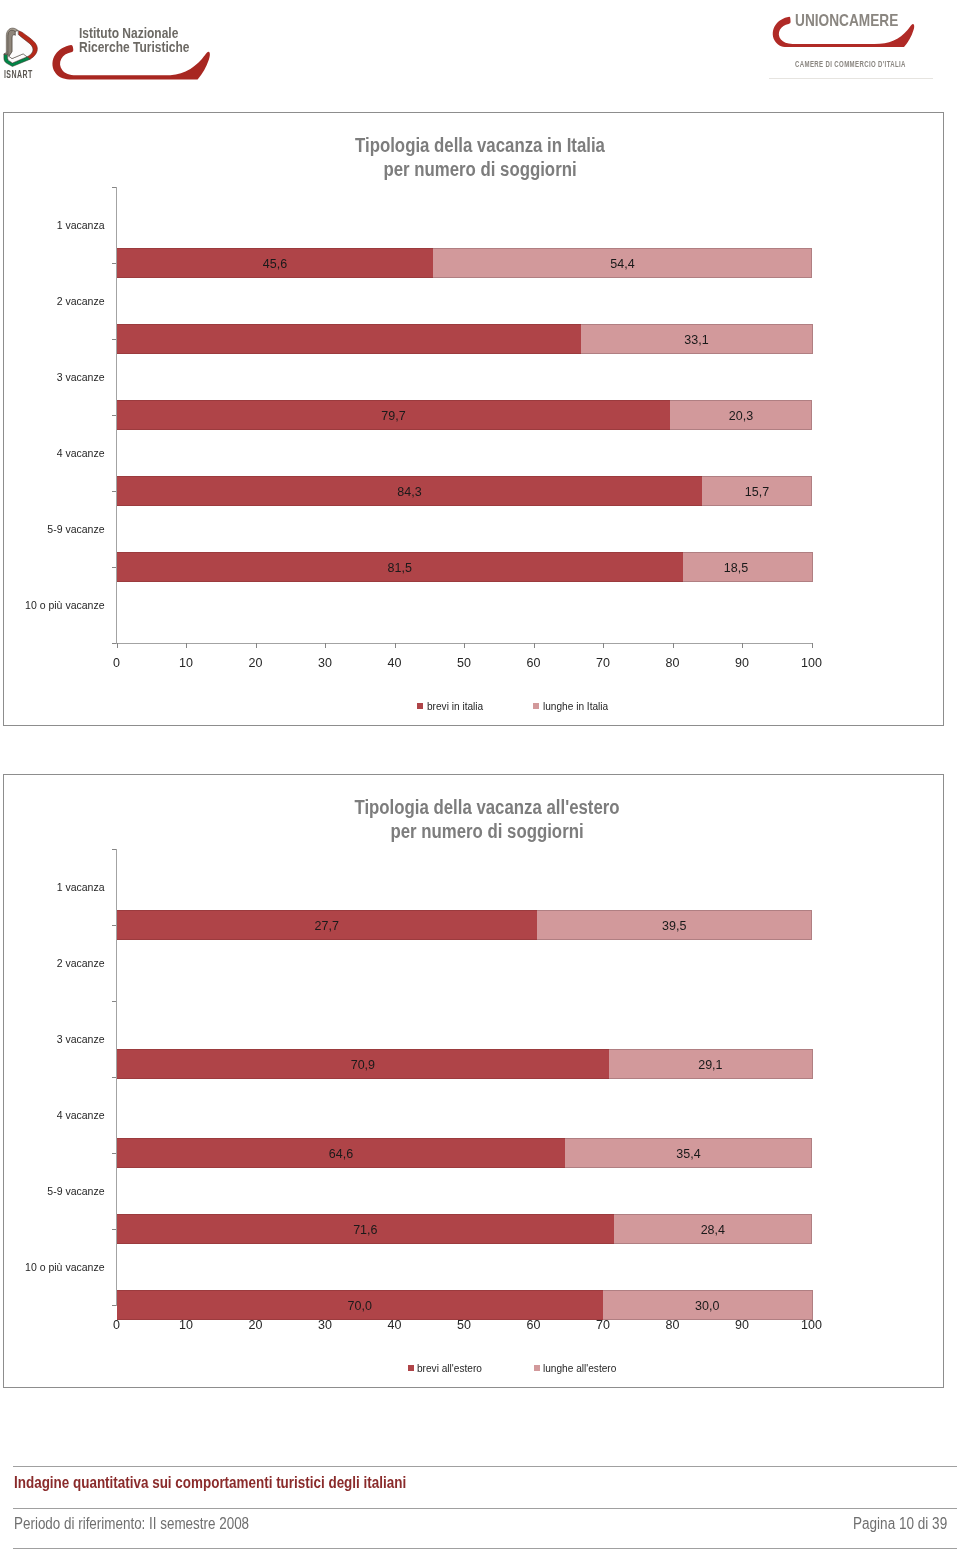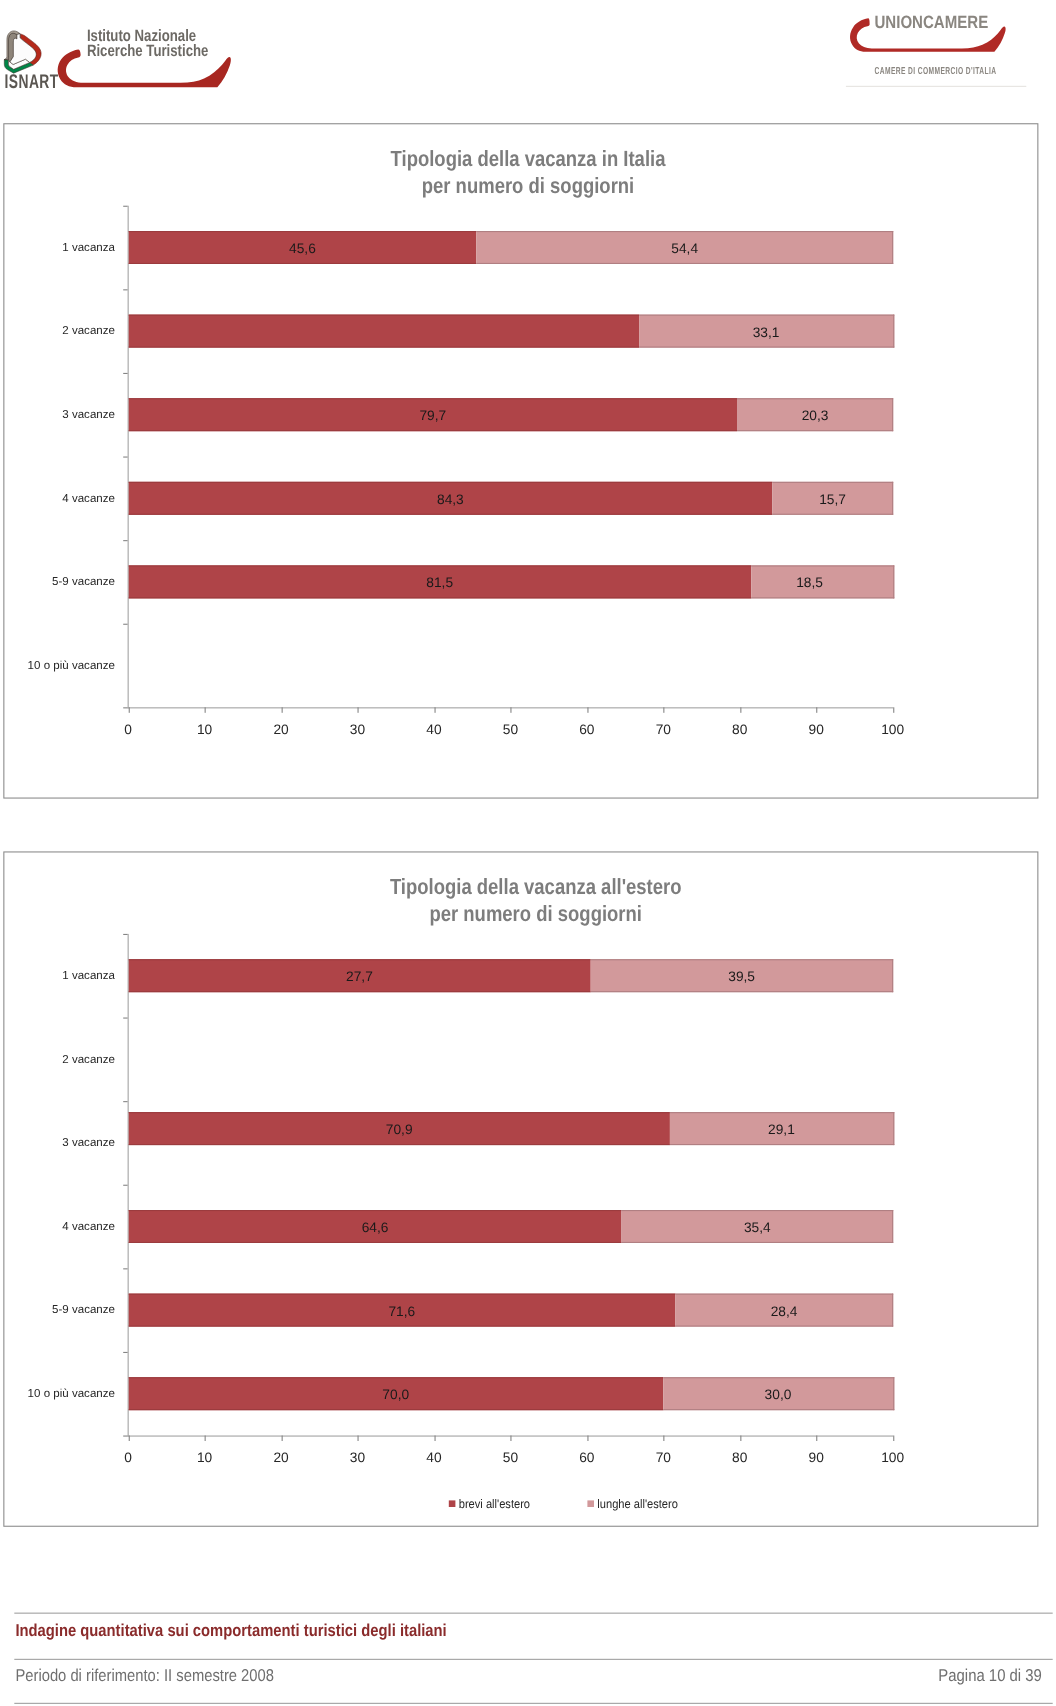--- a/index.html
+++ b/index.html
@@ -4,21 +4,21 @@
 <style>
 html,body{margin:0;padding:0;}
 body{width:960px;height:1551px;background:#ffffff;
   font-family:"Liberation Sans",sans-serif;position:relative;overflow:hidden;
   -webkit-font-smoothing:antialiased;}
 .page{position:absolute;left:0;top:0;width:960px;height:1551px;}
 
 
 .hdr-isnart{position:absolute;left:0px;top:0px;width:230px;height:90px;}
 .isnart-mark{position:absolute;left:2px;top:25px;}
-.isnart-word{position:absolute;left:4px;top:68px;font-size:18px;font-weight:bold;
+.isnart-word{position:absolute;left:4px;top:68px;font-size:10px;font-weight:bold;
   letter-spacing:0.6px;color:#5a5651;line-height:13px;}
 .isnart-word span{display:inline-block;transform:scaleX(0.70);transform-origin:left center;}
 .isnart-lines{position:absolute;left:79px;top:26px;font-size:15px;font-weight:bold;
   color:#6c6964;line-height:13.6px;}
 .isnart-lines > div{transform:scaleX(0.80);transform-origin:left center;}
 .isnart-swoosh{position:absolute;left:52px;top:44px;}
 
 .hdr-union{position:absolute;left:760px;top:0px;width:200px;height:90px;}
 .union-swoosh{position:absolute;left:12px;top:16px;}
 .union-name{position:absolute;left:35px;top:12px;font-size:16.2px;font-weight:bold;
@@ -39,21 +39,21 @@
 .chart-title > div{transform:scaleX(0.840);}
 .plot{position:absolute;left:112.5px;top:74px;width:695px;height:456px;}
 .axis-y{position:absolute;left:-0.5px;top:0px;width:1px;height:457px;background:#a3a3a3;}
 .axis-x{position:absolute;left:-0.5px;top:456px;width:696px;height:1px;background:#a3a3a3;}
 .ytick{position:absolute;left:-5px;width:4.8px;height:1px;background:#858585;}
 .xtick{position:absolute;top:456px;width:1px;height:5px;background:#858585;}
 .xtlab{position:absolute;top:469px;font-size:12.5px;color:#262626;
   text-align:center;width:40px;margin-left:-20px;}
 .catlab{position:absolute;right:707px;font-size:10.5px;color:#262626;
   white-space:nowrap;text-align:right;}
-.bar{position:absolute;height:30px;}
+.bar{position:absolute;height:30px;margin-top:38px;}
 .seg{position:absolute;top:0;height:30px;box-sizing:border-box;}
 .seg1{background:#af4448;border-top:1px solid #9b3b3e;border-bottom:1px solid #9b3b3e;}
 .seg2{background:#d2999b;border:1px solid #b07f82;border-left:none;}
 .dlab{position:absolute;top:0;height:30px;line-height:32px;font-size:12.5px;
   color:#1a1a1a;text-align:center;}
 .legend{position:absolute;left:86px;right:0;top:586px;text-align:center;font-size:0;height:14px;}
 .lg-item{display:inline-block;font-size:11.3px;color:#262626;vertical-align:middle;line-height:14px;}
 .lg-item > span:last-child{display:inline-block;transform:scaleX(0.895);transform-origin:left center;}
 .lg-sw{display:inline-block;width:6px;height:6px;vertical-align:middle;
   position:relative;top:-1px;margin-right:3.5px;}
@@ -224,20 +224,25 @@
     </div>
     <div class="catlab" style="top:327.0px;line-height:30px;height:30px;">5-9 vacanze</div>
     <div class="bar" style="left:0px;top:327.0px;width:695.00px">
       <div class="seg seg1" style="left:0px;width:566.43px"></div>
       <div class="seg seg2" style="left:566.43px;width:129.58px"></div>
       <div class="dlab" style="left:0px;width:566.43px">81,5</div>
       <div class="dlab" style="left:566.43px;width:106px">18,5</div>
     </div>
     <div class="catlab" style="top:403.0px;line-height:30px;height:30px;">10 o più vacanze</div>
   </div>
+  <div class="legend">
+    <span class="lg-item"><span class="lg-sw" style="background:#af4448"></span><span>brevi in italia</span></span>
+    <span class="lg-gap"></span>
+    <span class="lg-item"><span class="lg-sw" style="background:#d2999b"></span><span>lunghe in Italia</span></span>
+  </div>
 </div>
 <div class="chart-box c2">
   <div class="chart-title" style="left:182.5px">
         <div>Tipologia della vacanza all'estero</div>
         <div class="t2">per numero di soggiorni</div>
       </div>
   <div class="plot">
     <div class="axis-y"></div>
     <div class="axis-x"></div>
     <div class="ytick" style="top:0.0px"></div>

